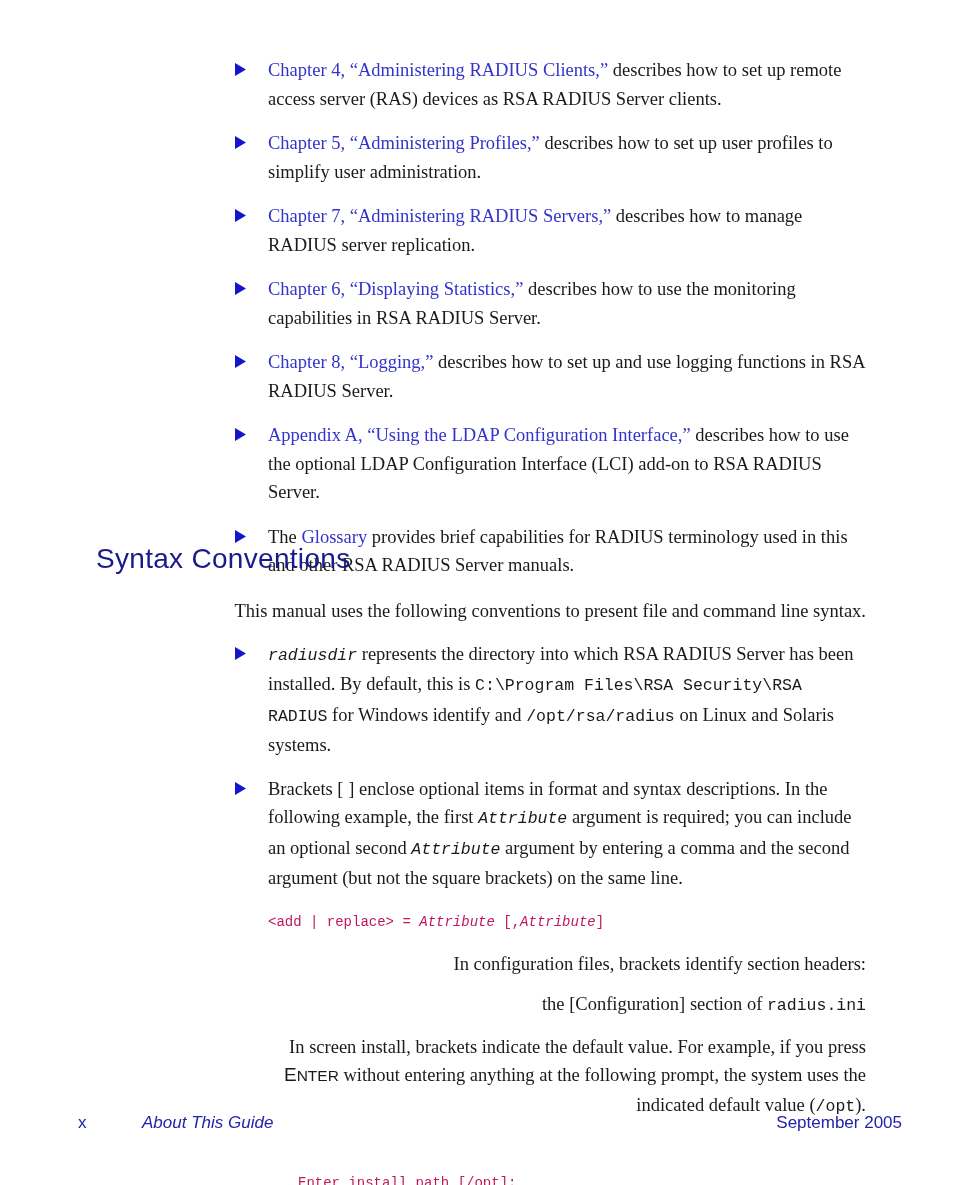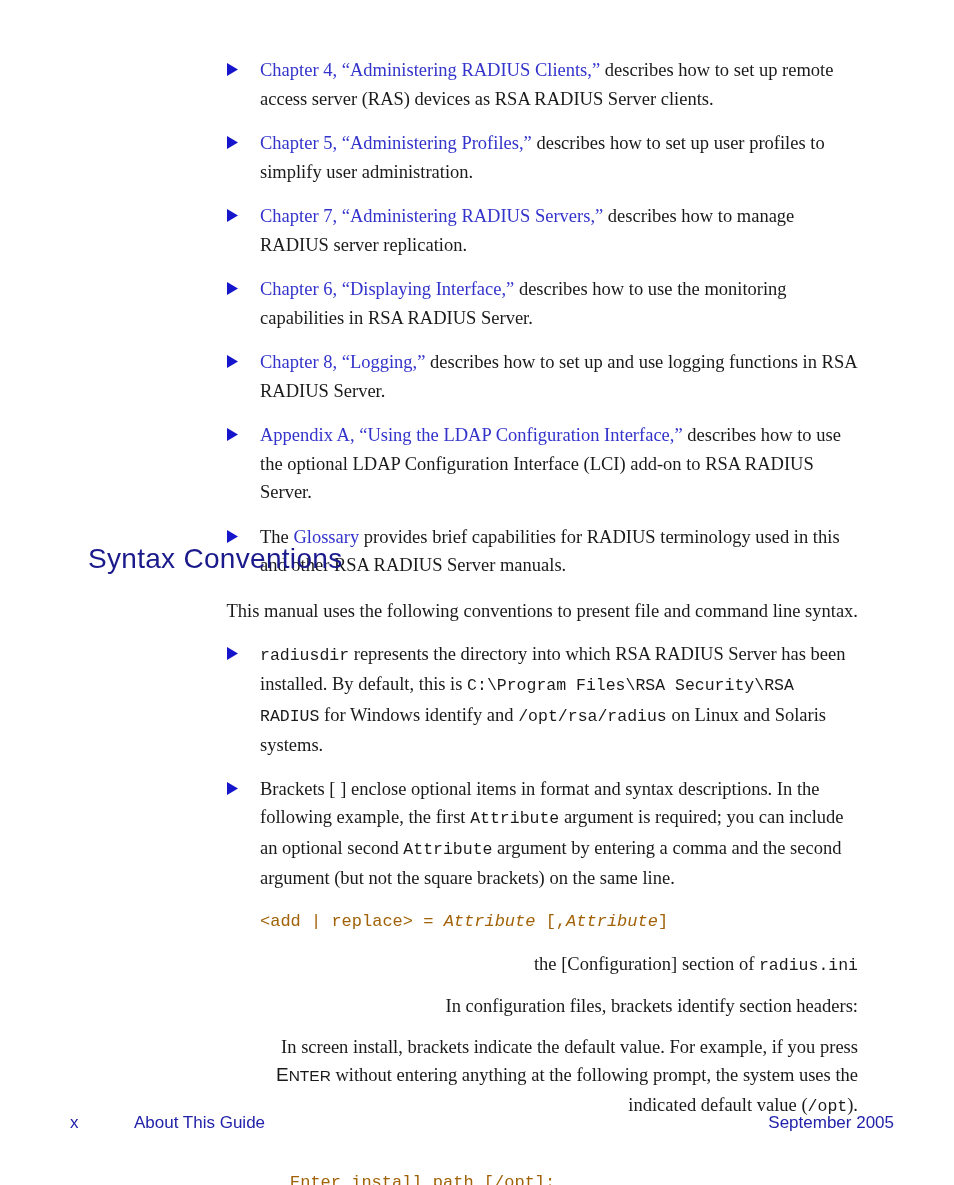--- a/index.html
+++ b/index.html
@@ -11,21 +11,21 @@
     width: 954px;
     height: 1185px;
     position: relative;
     font-family: "Liberation Serif", "DejaVu Serif", serif;
     color: #1a1a1a;
     overflow: hidden;
   }
 
   .page {
     position: absolute;
-    left: 4px; top: 0;
+    left: 12px; top: 0;
     width: 798px;
     height: 1185px;
   }
 
   
   .bullet-list {
     position: absolute;
     left: 222px;
     top: 56px;
     width: 632px;
@@ -79,39 +79,40 @@
     line-height: 28.5px;
     margin: 0 0 14px 0;
     text-align: right;
   }
   .para.tight { margin-bottom: 12px; }
 
   .syntax-bullets .bullet-item { margin-bottom: 15px; }
 
   .code-line {
     font-family: "Liberation Mono", "DejaVu Sans Mono", monospace;
-    font-size: 17px;
+    font-size: 14px;
     line-height: 28px;
     margin: 0 0 14px 0;
     padding-left: 34px;
     white-space: pre;
-    color: #a16207;
+    color: #be185d;
   }
   .code-indent {
     padding-left: 64px;
     margin-top: 48px;
   }
 
   code, .mono {
     font-family: "Liberation Mono", "DejaVu Sans Mono", monospace;
     font-size: 16.5px;
   }
   .mono-i {
     font-family: "Liberation Mono", "DejaVu Sans Mono", monospace;
     font-size: 16.5px;
+    font-style: italic;
   }
   .smallcaps {
     font-family: "Liberation Sans", "DejaVu Sans", sans-serif;
     font-size: 15.5px;
   }
   .smallcaps .cap {
     font-size: 19px;
   }
 
   
@@ -128,20 +129,21 @@
   .footer-page-number {
     position: absolute;
     left: 66px;
     top: 3px;
   }
   .footer-section {
     position: absolute;
     left: 130px;
     top: 3px;
     white-space: nowrap;
+    font-style: italic;
   }
   .footer-date {
     position: absolute;
     right: 64px;
     top: 3px;
     white-space: nowrap;
   }
 </style>
 </head>
 <body>
@@ -176,21 +178,21 @@
       </span>
       <span class="link">Chapter 7, “Administering RADIUS Servers,”</span><span> describes how to manage RADIUS server replication.</span>
     </div>
 
     <div class="bullet-item">
       <span class="bullet-marker">
         <svg width="13" height="15" viewBox="0 0 13 15">
             <polygon points="1,1 12,7.5 1,14" fill="#1515cc"></polygon>
           </svg>
       </span>
-      <span class="link">Chapter 6, “Displaying Interface,”</span><span> describes how to use the monitoring capabilities in RSA RADIUS Server.</span>
+      <span class="link">Chapter 6, “Displaying Statistics,”</span><span> describes how to use the monitoring capabilities in RSA RADIUS Server.</span>
     </div>
 
     <div class="bullet-item">
       <span class="bullet-marker">
         <svg width="13" height="15" viewBox="0 0 13 15">
             <polygon points="1,1 12,7.5 1,14" fill="#1515cc"></polygon>
           </svg>
       </span>
       <span class="link">Chapter 8, “Logging,”</span><span> describes how to set up and use logging functions in RSA RADIUS Server.</span>
     </div>
@@ -238,23 +240,23 @@
               <polygon points="1,1 12,7.5 1,14" fill="#1515cc"></polygon>
             </svg>
         </span>
         <span>Brackets [ ] enclose optional items in format and syntax descriptions. In the following example, the first </span><span class="mono-i">Attribute</span><span> argument is required; you can include an optional second </span><span class="mono-i">Attribute</span><span> argument by entering a comma and the second argument (but not the square brackets) on the same line.</span>
       </div>
 
     </div>
 
     <div class="code-line"><span>&lt;add | replace&gt; = </span><span style="font-style:italic">Attribute</span><span> [,</span><span style="font-style:italic">Attribute</span><span>]</span></div>
 
+    <p class="para tight">In configuration files, brackets identify section headers:</p>
+
     <p class="para tight" style="padding-left:64px;"><span>the [Configuration] section of </span><span class="mono">radius.ini</span></p>
-
-    <p class="para tight">In configuration files, brackets identify section headers:</p>
 
     <p class="para"><span>In screen install, brackets indicate the default value. For example, if you press </span><span class="smallcaps"><span class="cap">E</span><span>NTER</span></span><span> without entering anything at the following prompt, the system uses the indicated default value (</span><span class="mono">/opt</span><span>).</span></p>
 
     <div class="code-line code-indent">Enter install path [/opt]:</div>
 
   </div>
 
   <div class="footer">
     <span class="footer-page-number">x</span>
     <span class="footer-section">About This Guide</span>

